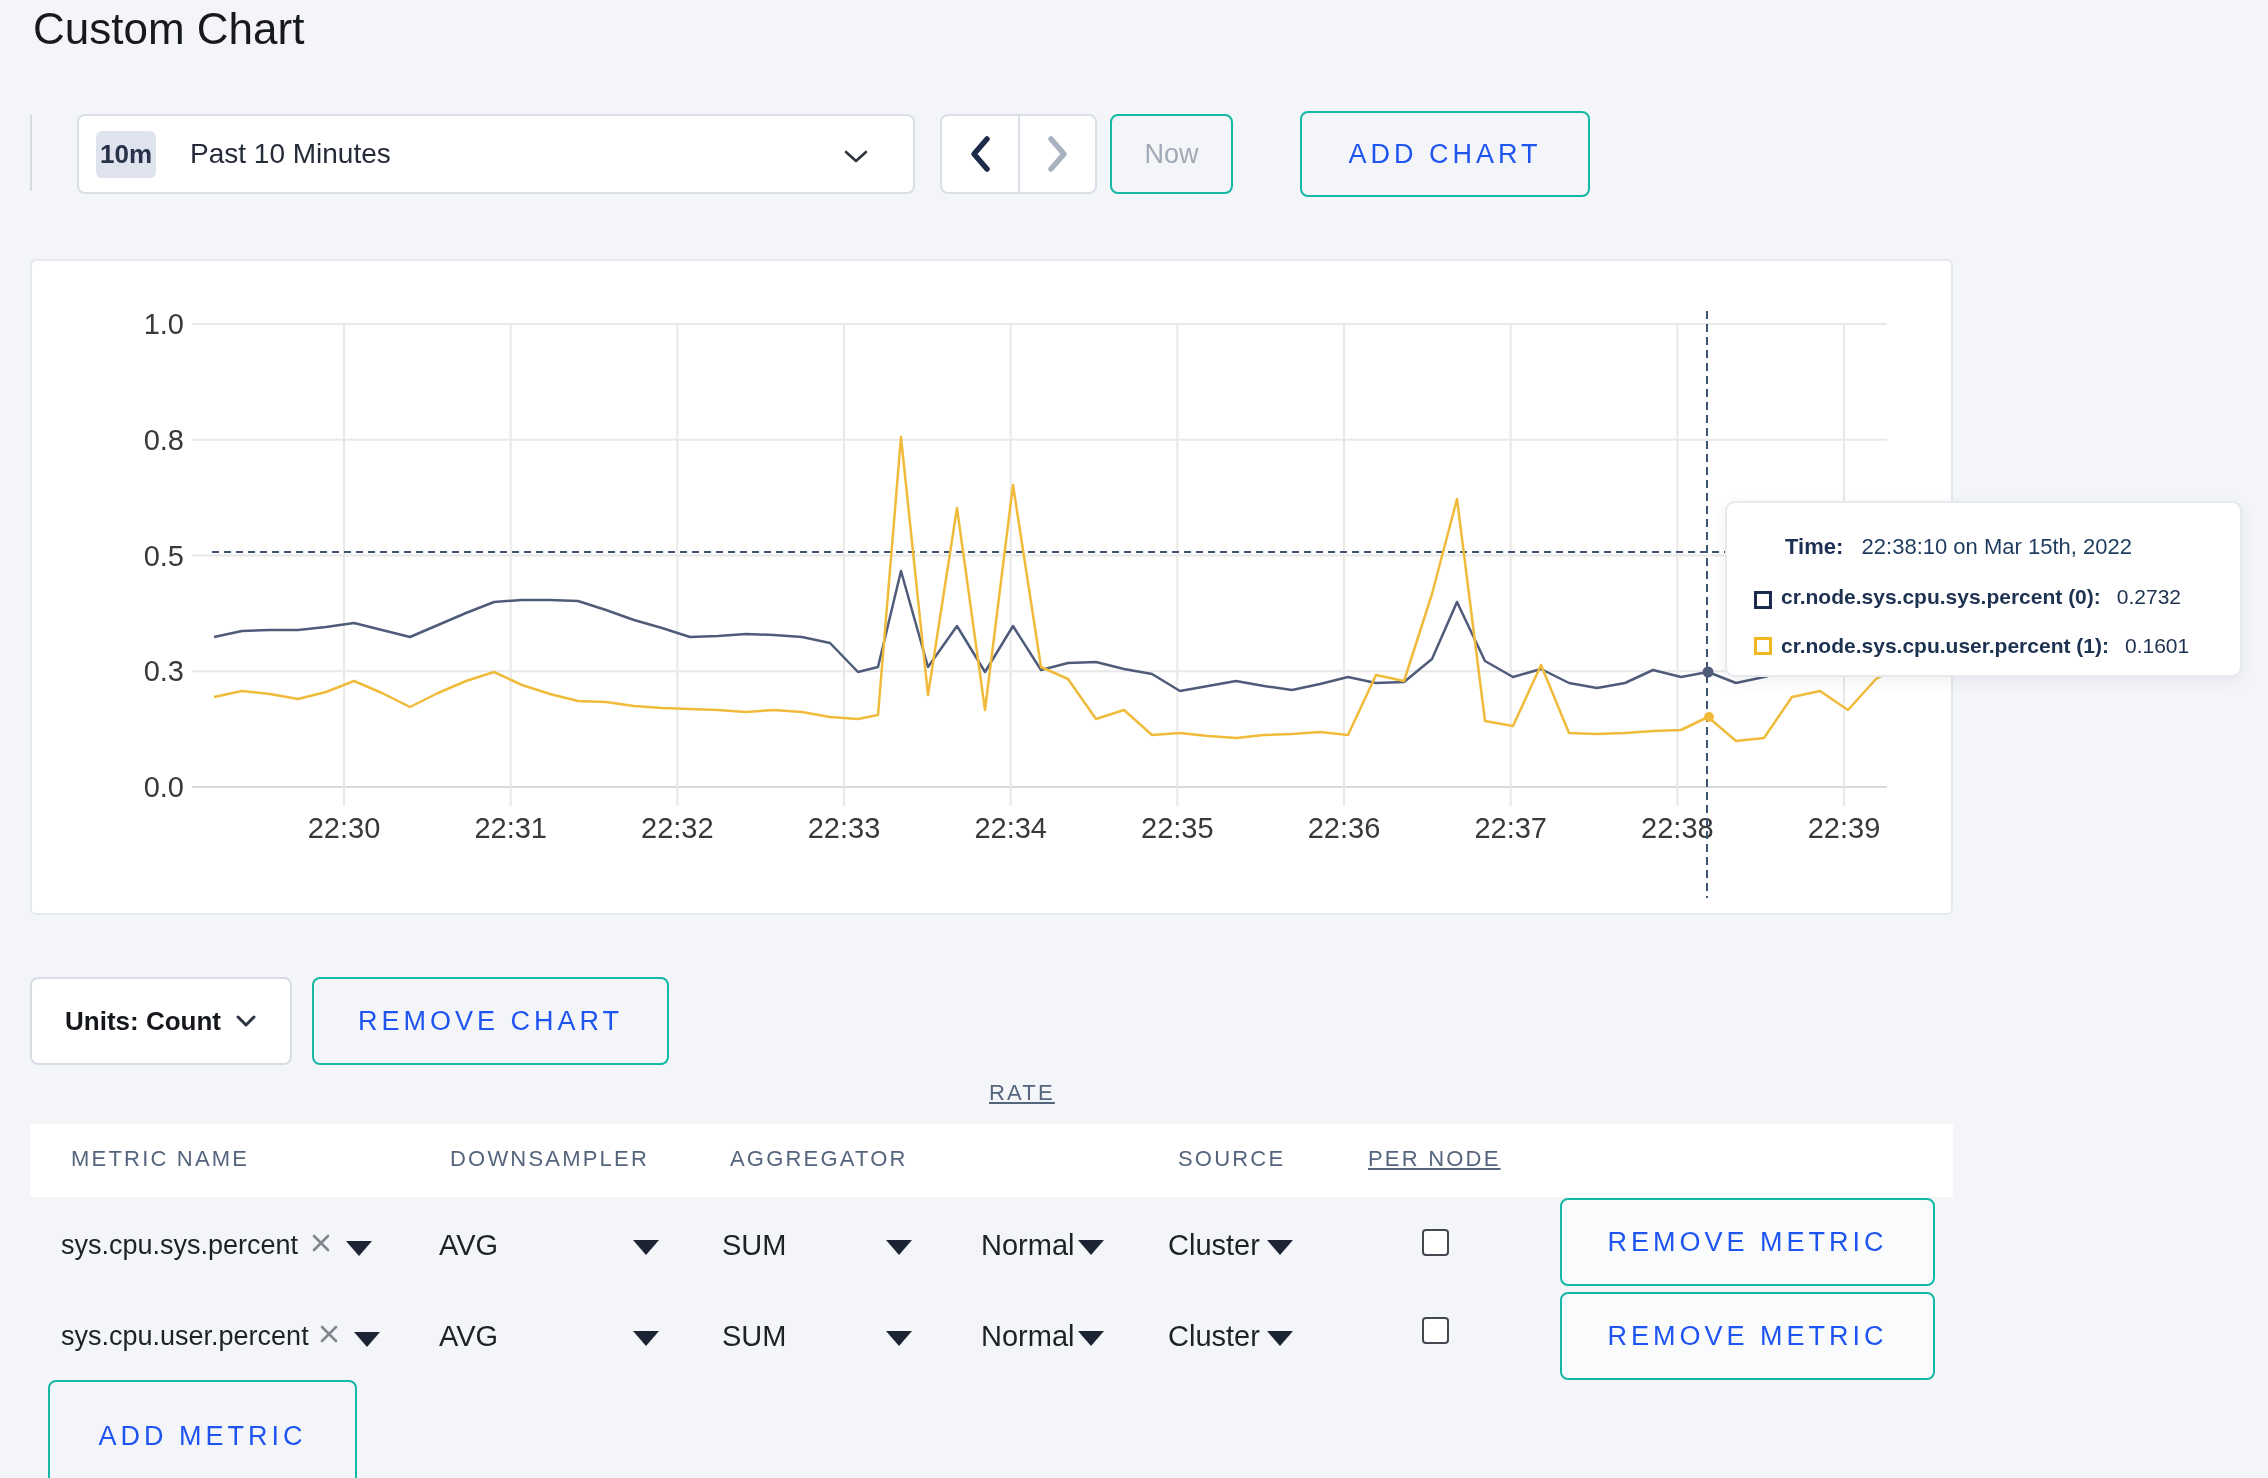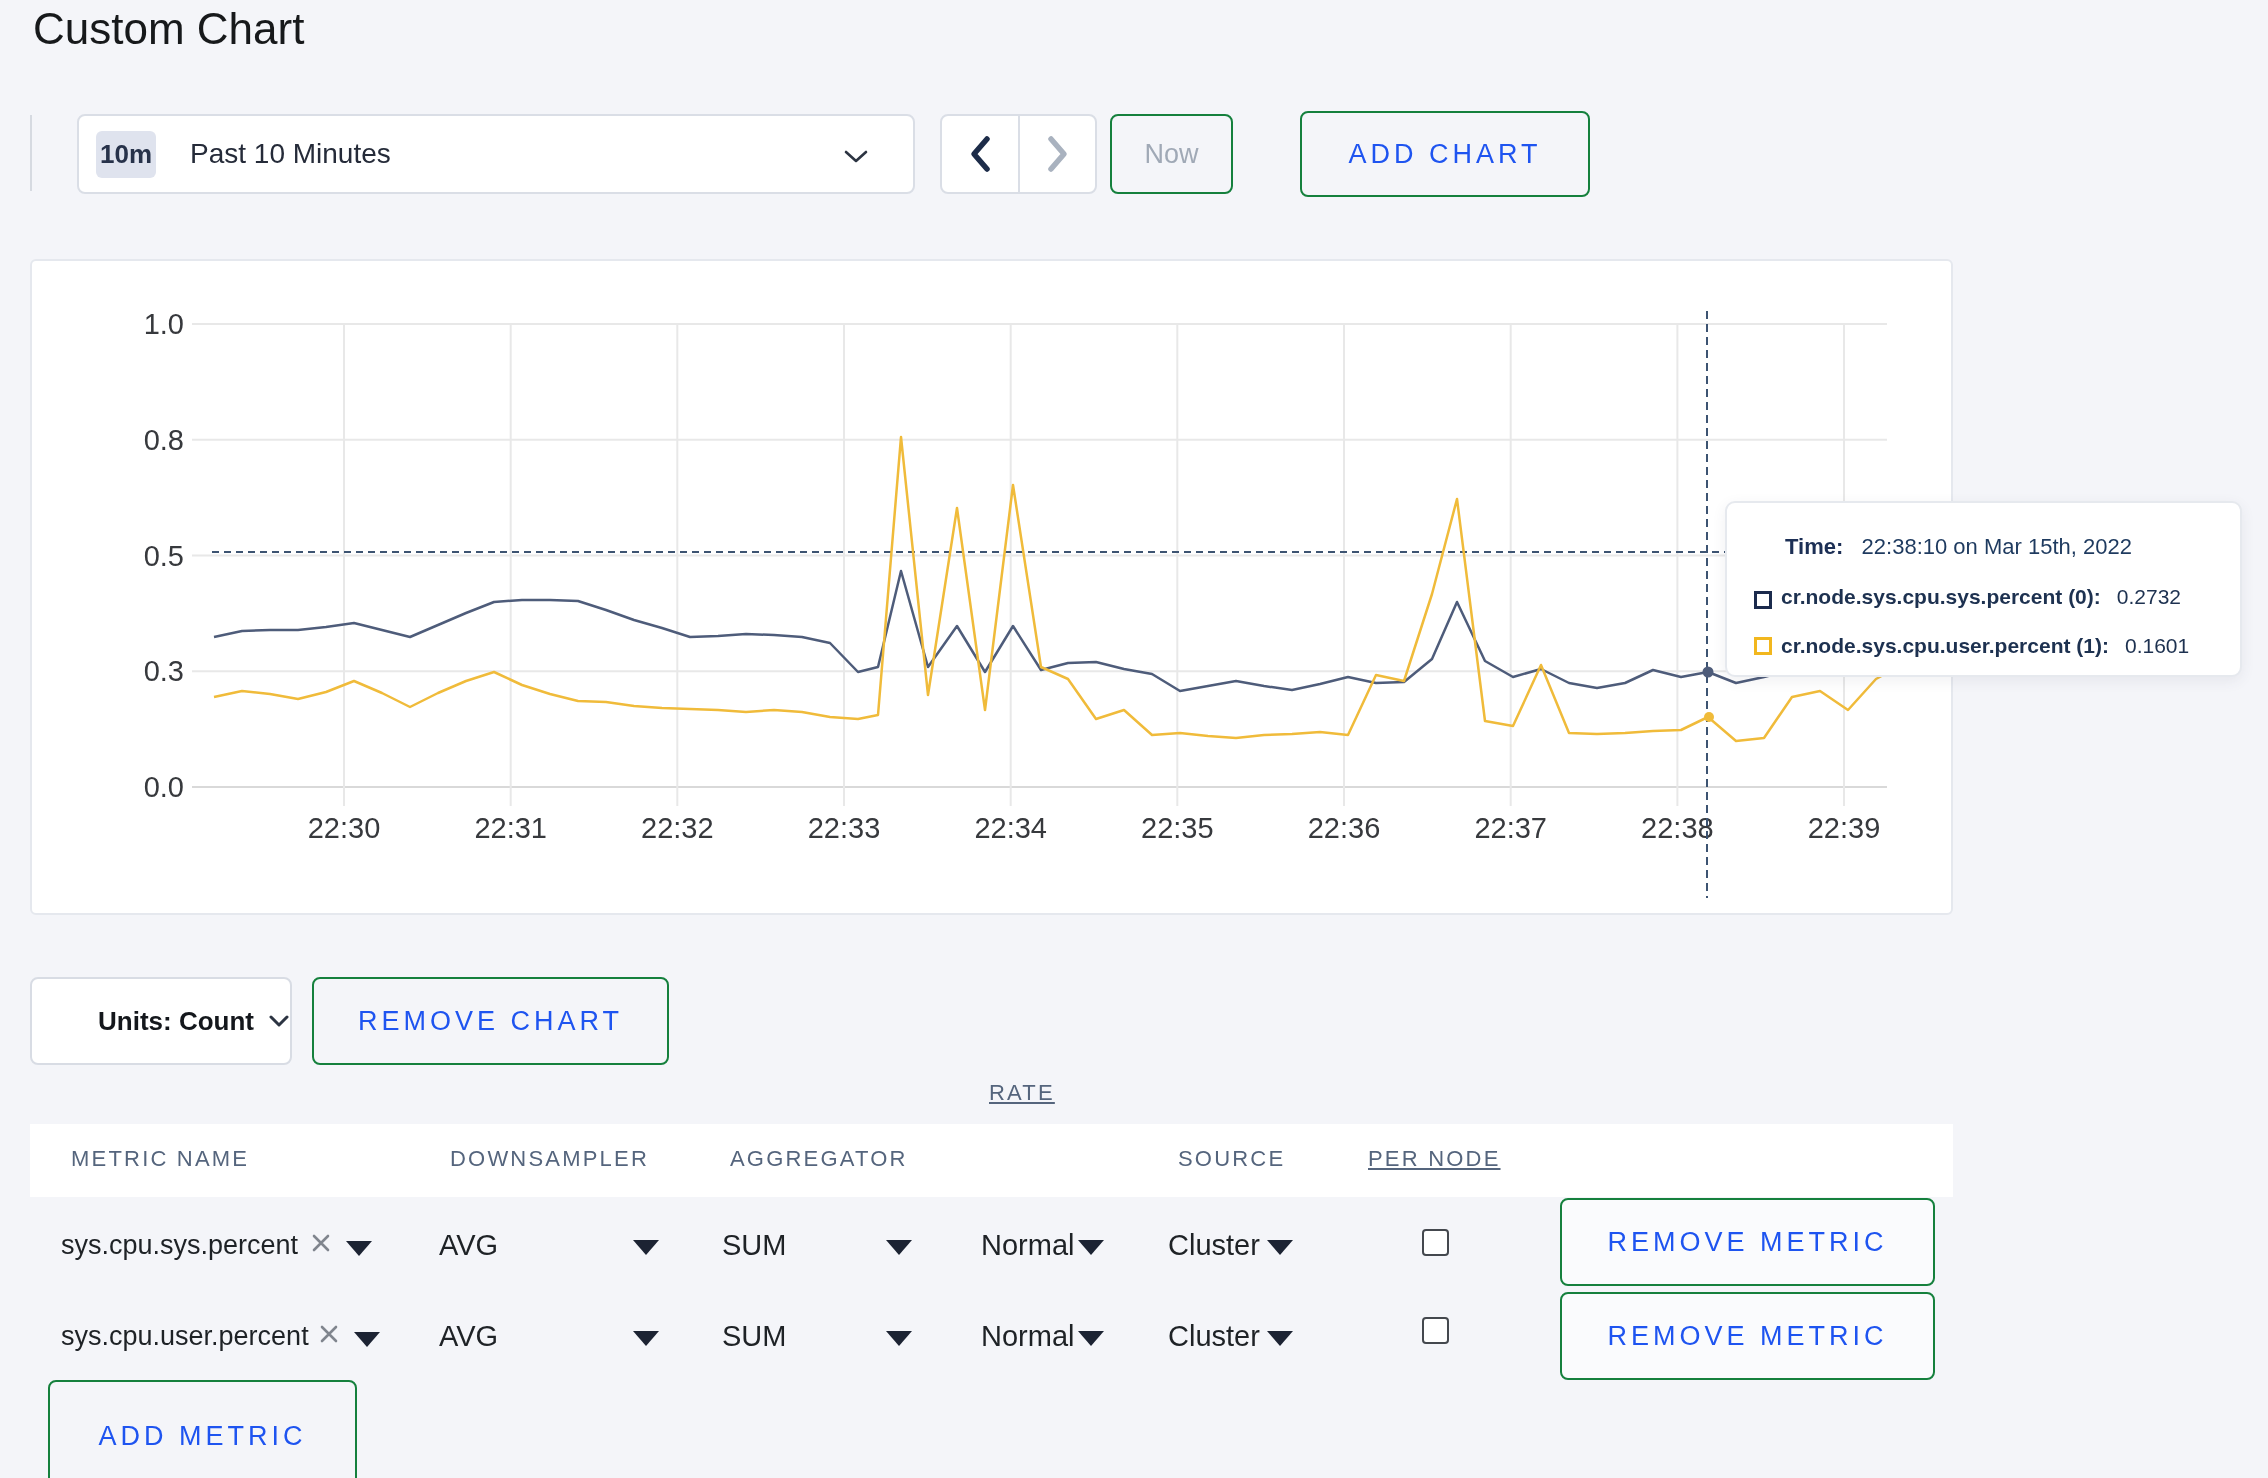--- a/index.html
+++ b/index.html
@@ -1,16 +1,16 @@
 <!DOCTYPE html>
 <html><head><meta charset="utf-8"><style>
 * { margin:0; padding:0; box-sizing:border-box; }
 html,body { width:2268px; height:1478px; background:#f4f5f9; font-family:"Liberation Sans", sans-serif; position:relative; overflow:hidden; }
 .abs { position:absolute; }
-.btn { position:absolute; border:2px solid #15803d; border-radius:8px; display:flex; align-items:center; justify-content:center; }
+.btn { position:absolute; border:2px solid #14b8a6; border-radius:8px; display:flex; align-items:center; justify-content:center; }
 .blue { color:#1e54f0; font-size:27px; letter-spacing:4px; font-weight:500; }
 .hdr { color:#55657d; font-size:22px; letter-spacing:2.2px; font-weight:500; position:absolute; }
 .cell { position:absolute; font-size:29px; color:#1e2226;text-align:center; }
 .mname { font-size:27px; }
 .tri { display:inline-block; width:0; height:0; border-left:13px solid transparent; border-right:13px solid transparent; border-top:15px solid #1c2333; }
 </style></head><body>
 
 <div class="abs" style="left:33px;top:4px;font-size:44px;color:#17191b;">Custom Chart</div>
 
 <div class="abs" style="left:30px;top:115px;width:2px;height:76px;background:#d6dae1;"></div>
@@ -92,21 +92,21 @@
     <b style="margin-left:9px;">cr.node.sys.cpu.sys.percent (0):</b>
     <span style="margin-left:16px;">0.2732</span>
   </div>
   <div style="position:absolute;left:27px;top:131px;display:flex;align-items:center;font-size:21px;color:#1d3150;white-space:nowrap;">
     <span style="width:18px;height:18px;border:3px solid #f2b71e;display:inline-block;flex:none;"></span>
     <b style="margin-left:9px;">cr.node.sys.cpu.user.percent (1):</b>
     <span style="margin-left:16px;">0.1601</span>
   </div>
 </div>
 
-<div class="abs" style="left:30px;top:977px;width:262px;height:88px;background:#fff;border:2px solid #d8dce4;border-radius:8px;display:flex;align-items:center;justify-content:flex-end;">
+<div class="abs" style="left:30px;top:977px;width:262px;height:88px;background:#fff;border:2px solid #d8dce4;border-radius:8px;display:flex;align-items:center;justify-content:center;">
   <span style="font-weight:bold;font-size:26px;color:#14171c;">Units: Count</span>
   <svg width="22" height="14" viewBox="0 0 22 14" style="margin-left:14px;">
       <path d="M3 3 L11 11 L19 3" fill="none" stroke="#2c3442" stroke-width="3" stroke-linecap="round" stroke-linejoin="round"></path>
     </svg>
 </div>
 <div class="btn" style="left:312px;top:977px;width:357px;height:88px;">
     <span class="blue">REMOVE CHART</span>
   </div>
 
 <div class="abs" style="left:30px;top:1124px;width:1923px;height:73px;background:#fff;"></div>

